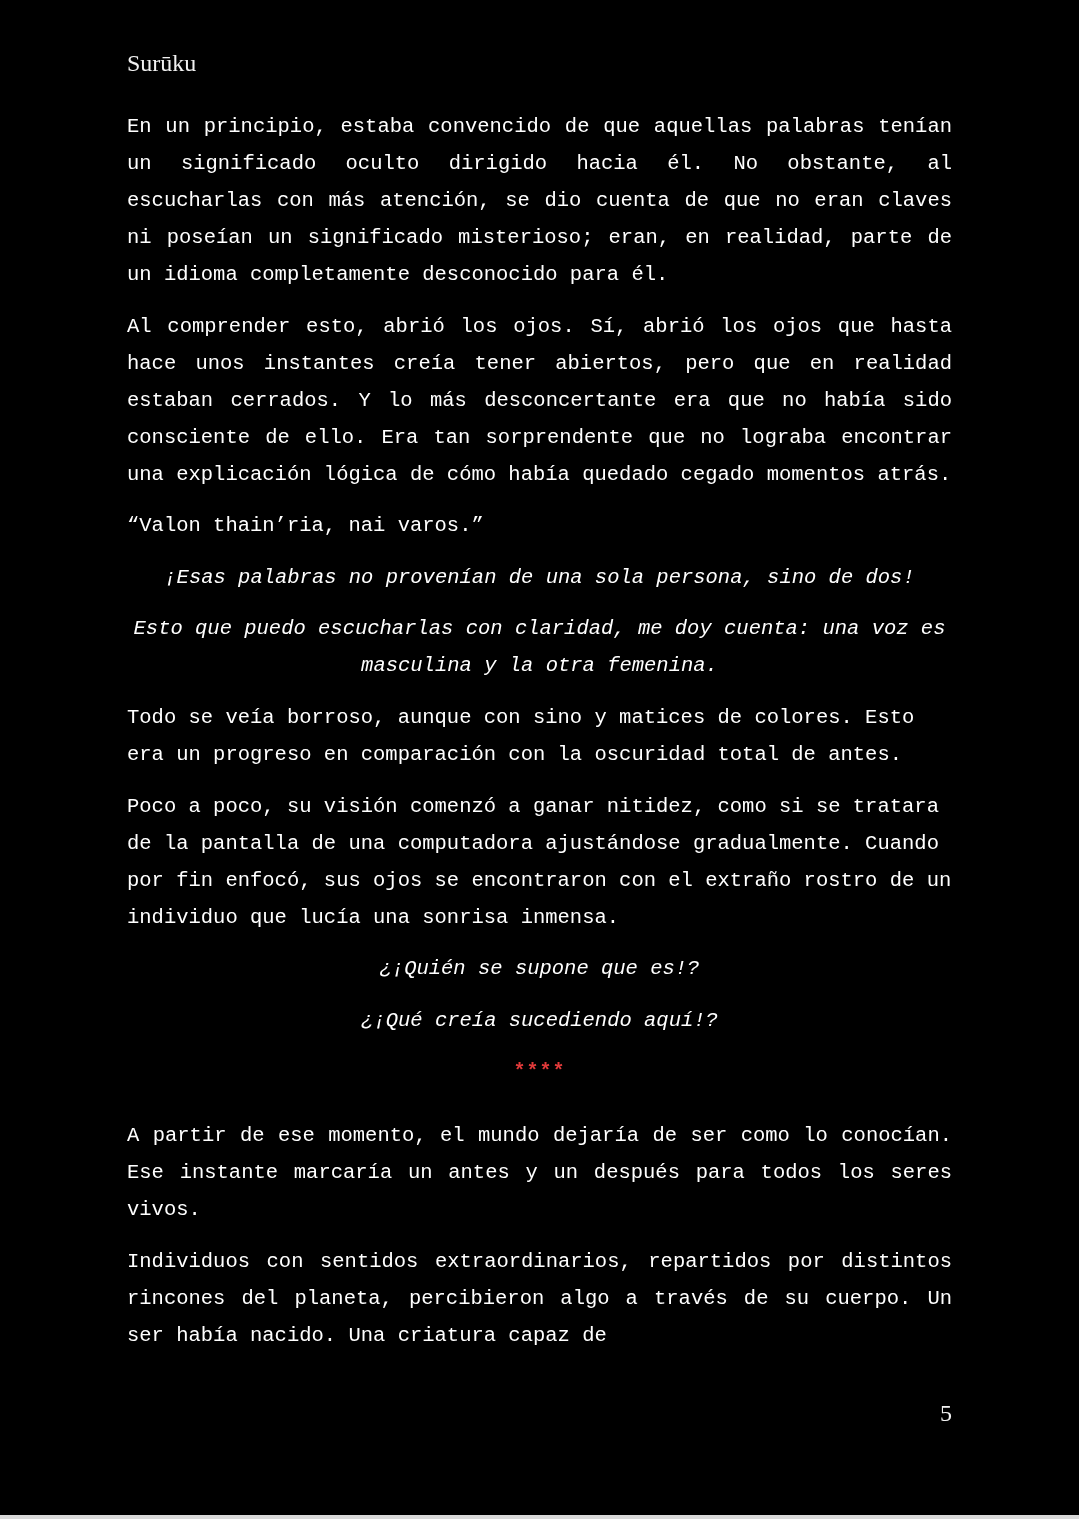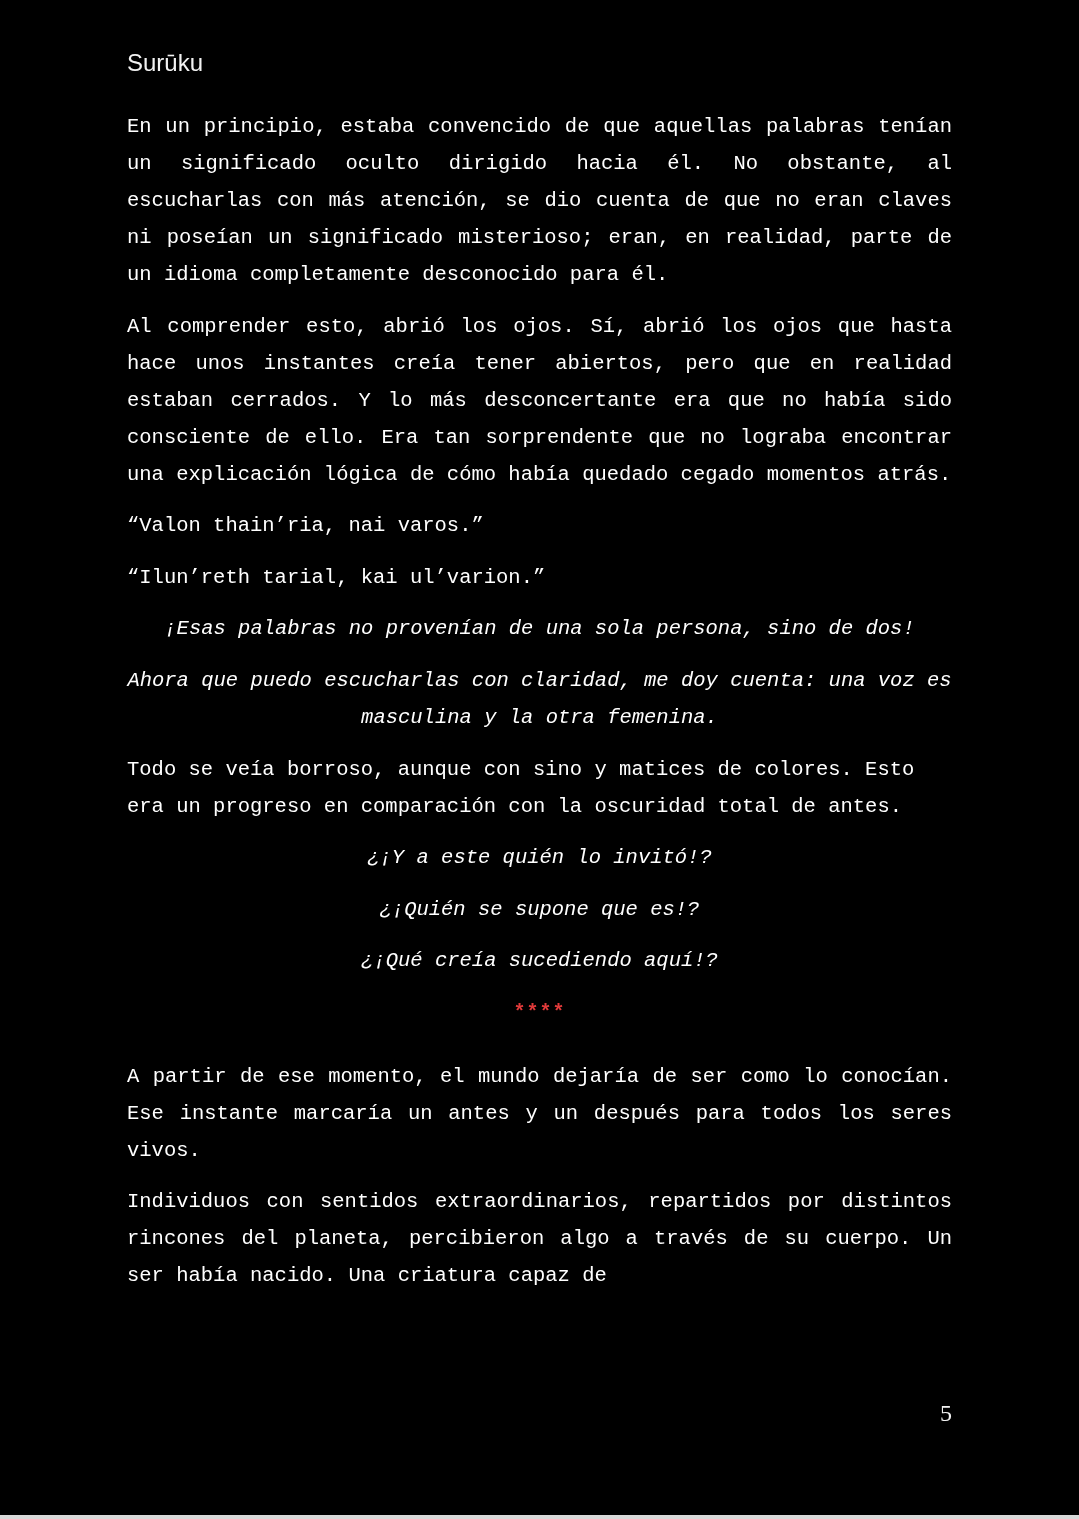--- a/index.html
+++ b/index.html
@@ -19,21 +19,21 @@
       top: 0;
       width: 1079px;
       height: 1515px;
       background: #000000;
       color: #ffffff;
     }
     .running-header {
       position: absolute;
       left: 127px;
       top: 48px;
-      font-family: Liberation Sans, sans-serif;
+      font-family: Liberation Serif, serif;
       font-size: 24px;
       line-height: 30px;
       color: #f2f2f2;
       margin: 0;
     }
     .body-text {
       position: absolute;
       left: 127px;
       top: 108px;
       width: 825px;
@@ -80,25 +80,24 @@
 </head>
 <body>
 
 <div class="page">
   <p class="running-header">Surūku</p>
 
   <div class="body-text">
     <p class="just">En un principio, estaba convencido de que aquellas palabras tenían un significado oculto dirigido hacia él. No obstante, al escucharlas con más atención, se dio cuenta de que no eran claves ni poseían un significado misterioso; eran, en realidad, parte de un idioma completamente desconocido para él.</p>
     <p class="just">Al comprender esto, abrió los ojos. Sí, abrió los ojos que hasta hace unos instantes creía tener abiertos, pero que en realidad estaban cerrados. Y lo más desconcertante era que no había sido consciente de ello. Era tan sorprendente que no lograba encontrar una explicación lógica de cómo había quedado cegado momentos atrás.</p>
     <p>“Valon thain’ria, nai varos.”</p>
-    <p>“Ilun’reth tarial, kai ul’varion.”</p>
     <p class="ital">¡Esas palabras no provenían de una sola persona, sino de dos!</p>
-    <p class="ital">Ahora que puedo escucharlas con claridad, me doy cuenta: una voz es masculina y la otra femenina.</p>
+    <p class="ital">Esto que puedo escucharlas con claridad, me doy cuenta: una voz es masculina y la otra femenina.</p>
     <p>Todo se veía borroso, aunque con sino y matices de colores. Esto era un progreso en comparación con la oscuridad total de antes.</p>
-    <p class="ital">¿¡Y a este quién lo invitó!?</p>
+    <p>Poco a poco, su visión comenzó a ganar nitidez, como si se tratara de la pantalla de una computadora ajustándose gradualmente. Cuando por fin enfocó, sus ojos se encontraron con el extraño rostro de un individuo que lucía una sonrisa inmensa.</p>
     <p class="ital">¿¡Quién se supone que es!?</p>
     <p class="ital">¿¡Qué creía sucediendo aquí!?</p>
     <p class="separator">****</p>
     <p class="just">A partir de ese momento, el mundo dejaría de ser como lo conocían. Ese instante marcaría un antes y un después para todos los seres vivos.</p>
     <p class="just">Individuos con sentidos extraordinarios, repartidos por distintos rincones del planeta, percibieron algo a través de su cuerpo. Un ser había nacido. Una criatura capaz de</p>
   </div>
 
   <p class="page-number">5</p>
 </div>
 

